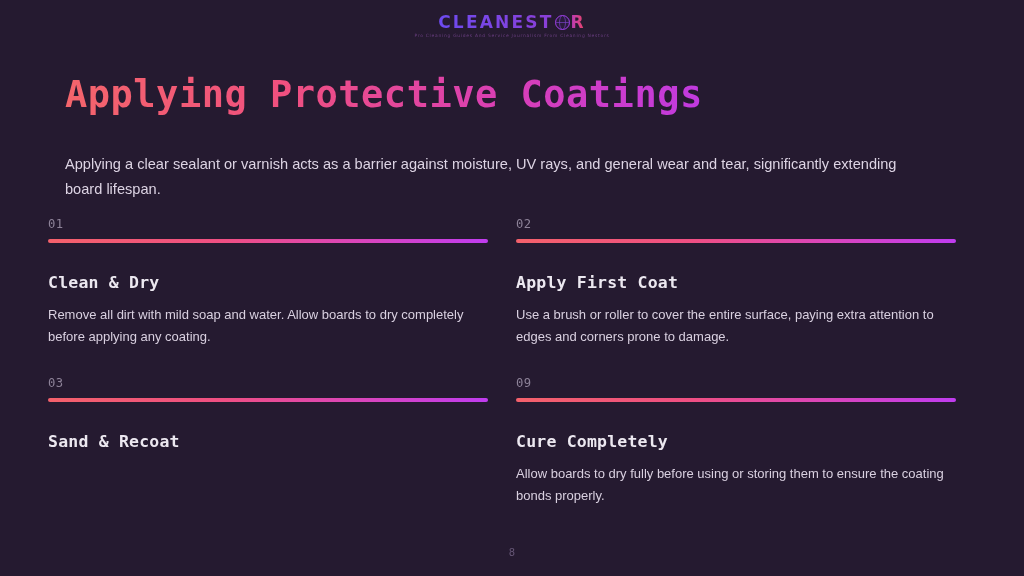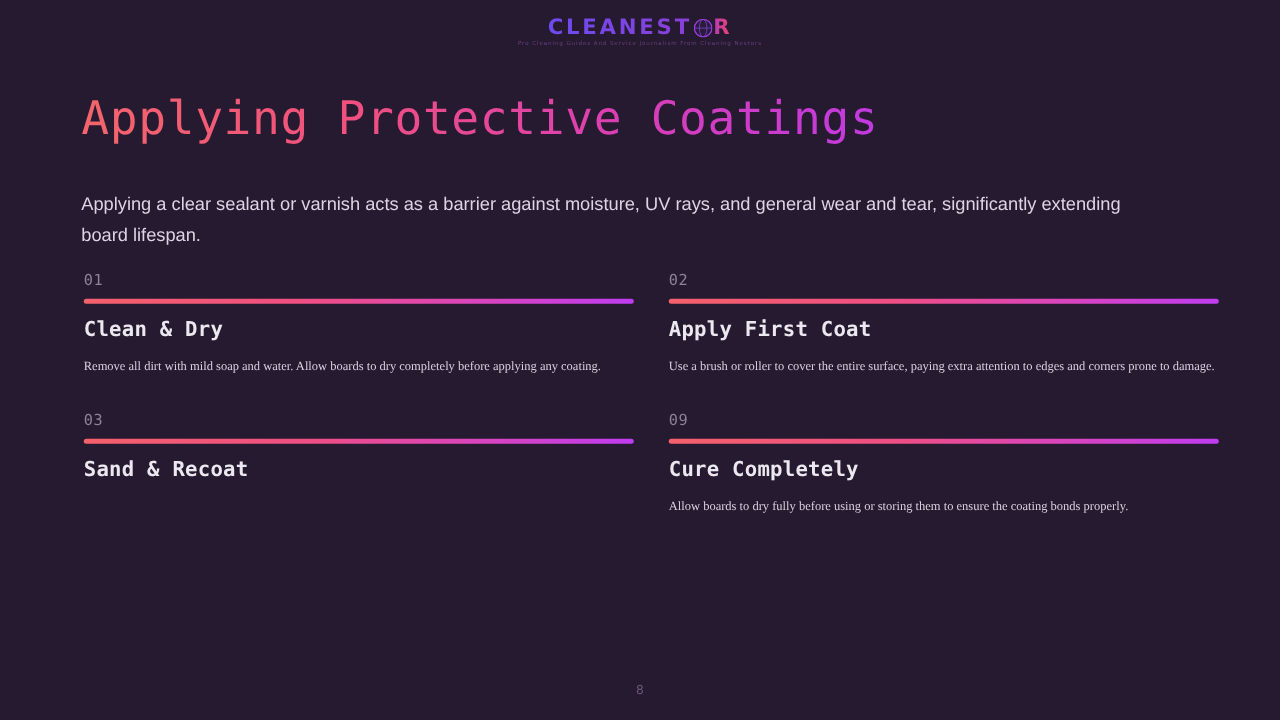--- a/index.html
+++ b/index.html
@@ -79,21 +79,21 @@
     white-space: nowrap;
     transform: translateY(1px);
   }
 
   
   .page-title {
     position: absolute;
     top: 74px;
     left: 65px;
     font-family: "DejaVu Sans Mono", monospace;
-    font-weight: 400;
+    font-weight: 700;
     font-size: 37px;
     letter-spacing: 0.5px;
     line-height: 1.15;
     background: linear-gradient(90deg, #f4656b 0%, #f0507f 34%, #d93fb4 68%, #c13ae0 100%);
     -webkit-background-clip: text;
     background-clip: text;
     color: transparent;
     white-space: nowrap;
   }
 
@@ -105,21 +105,21 @@
     width: 862px;
     font-size: 14.6px;
     line-height: 1.72;
     color: #ddd4e4;
   }
 
   
   .steps {
     position: absolute;
     top: 218px;
-    left: 67px;
+    left: 48px;
     width: 894px;
     display: grid;
     grid-template-columns: 440px 440px;
     column-gap: 14px;
     row-gap: 28.5px;
     gap: 28px;
   }
 
   .step { width: 440px; }
 
@@ -133,35 +133,34 @@
   }
 
   .step-rule {
     height: 4px;
     width: 100%;
     border-radius: 2px;
     background: linear-gradient(90deg, #f4616b 0%, #ef4f83 40%, #d945bd 72%, #c03cf0 100%);
   }
 
   .step-title {
-    margin-top: 11px;
+    margin-top: 30px;
     font-family: "DejaVu Sans Mono", monospace;
     font-weight: 700;
     font-size: 16.5px;
     letter-spacing: 0.2px;
     color: #ece8f0;
     line-height: 1.2;
   }
 
   .step-body {
     margin-top: 11px;
-    font-size: 10px;
+    font-size: 13px;
     line-height: 1.72;
     color: #d9d0e0;
-    font-family: Liberation Serif, serif;
   }
 
   
   .page-number {
     position: absolute;
     bottom: 18px;
     left: 0;
     right: 0;
     text-align: center;
     font-size: 10.5px;

